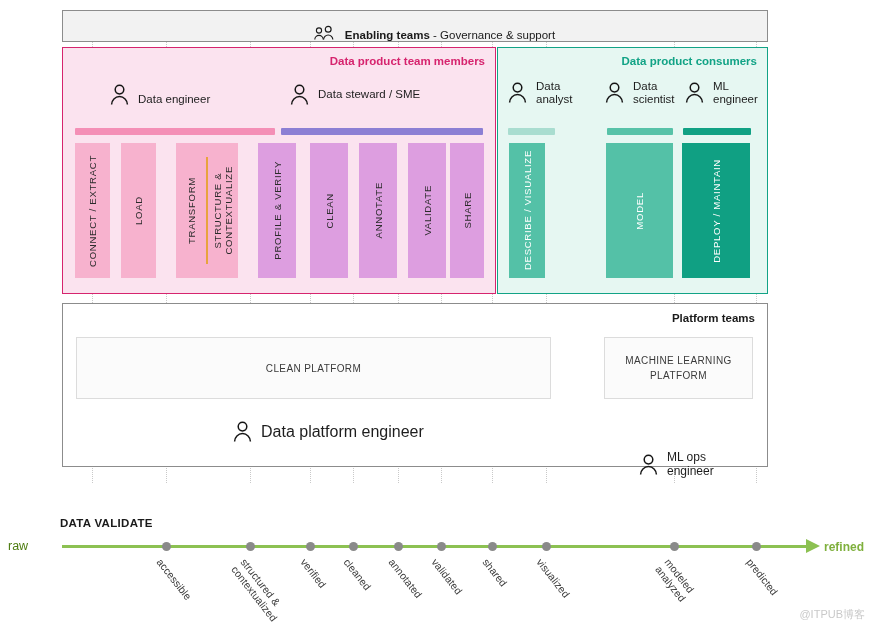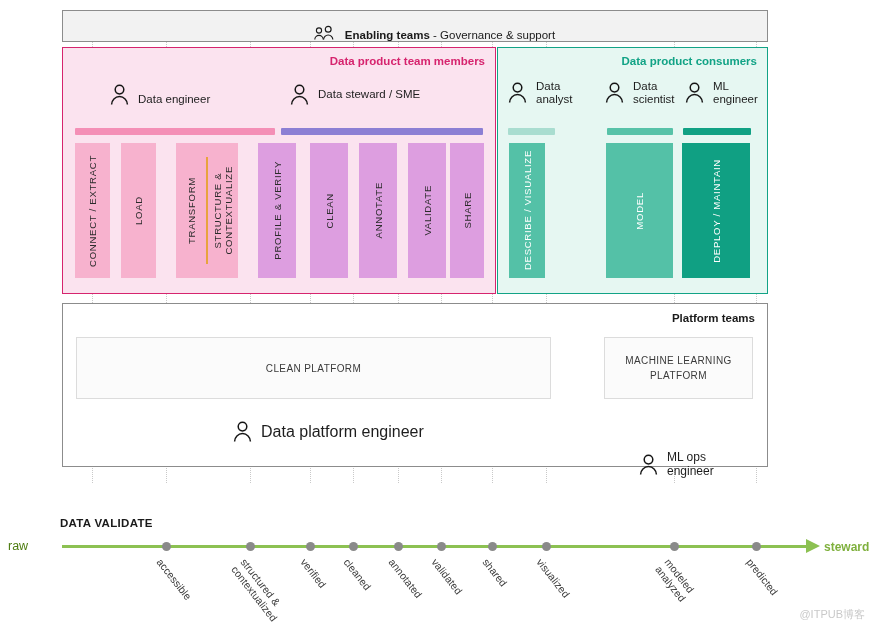--- a/index.html
+++ b/index.html
@@ -229,21 +229,21 @@
             <path d="M1.6 20.5a7.9 7.9 0 0 1 15.8 0" fill="none" stroke="#151515" stroke-width="1.5"></path>
           </svg></span>
         <span class="ptxt" style="font-size:12px">ML ops<br>engineer</span>
       </div>
     </div>
 
   <div class="refinery-title">DATA VALIDATE</div>
   <div class="raw">raw</div>
   <div class="axis"></div>
   <div class="arrow"></div>
-  <div class="refined">steward</div>
+  <div class="refined">refined</div>
   <div id="timeline-content">
       <div class="dot" style="left: 162px;"></div>
       <div class="tick-label" style="left: 164px; top: 556px;">
         <span class="l2">accessible</span>
       </div>
       <div class="dot" style="left: 246px;"></div>
       <div class="tick-label" style="left: 248px; top: 556px;">
         <span class="l2">structured &amp;</span>
         <span class="l2">contextualized</span>
       </div>

